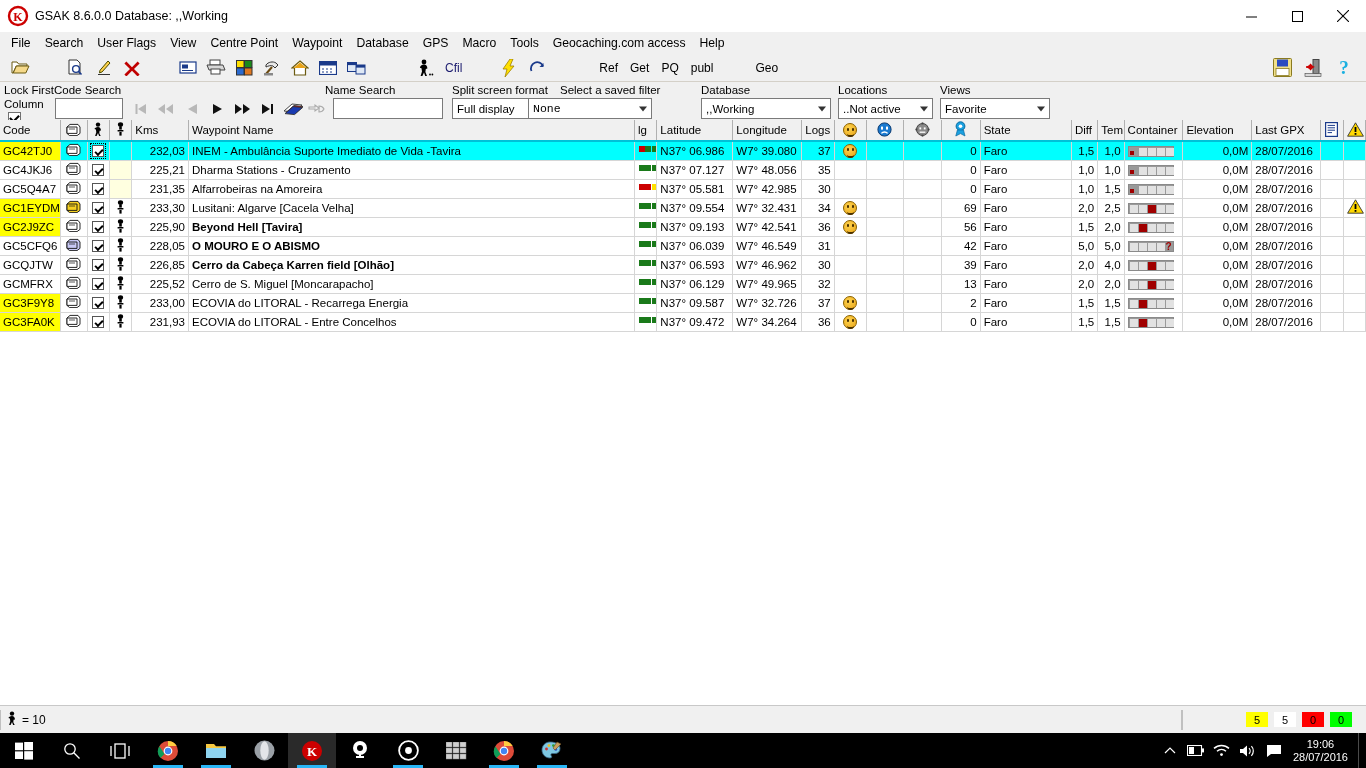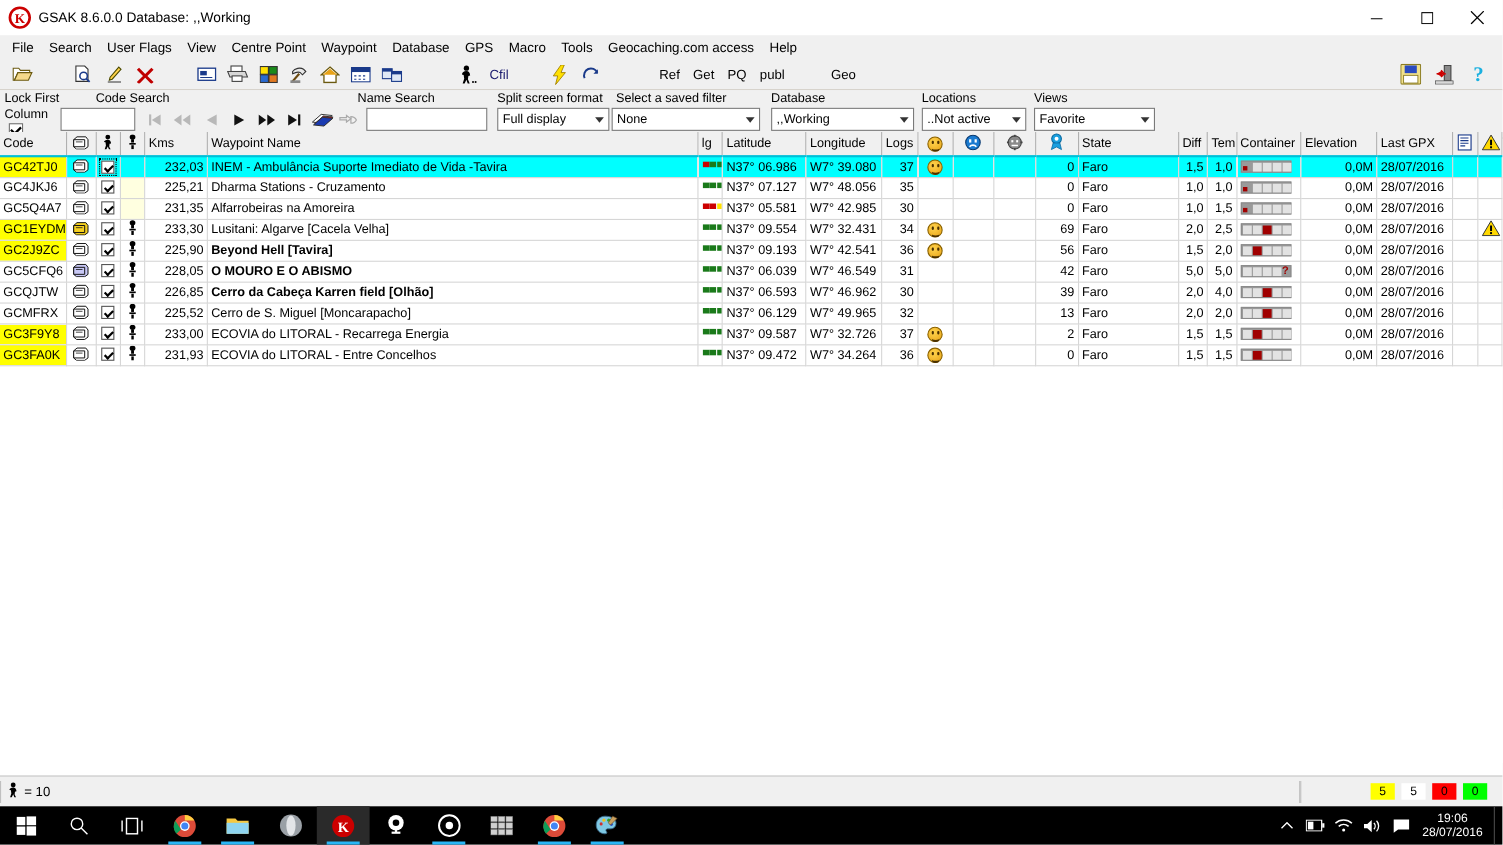--- a/index.html
+++ b/index.html
@@ -346,21 +346,21 @@
         <text x="8" y="17" font-size="19" font-weight="bold" fill="#1ab0e0" text-anchor="middle" font-family="Liberation Serif, serif">?</text>
       </svg>
     </div>
   </div>
 
   <div class="panel">
     <div class="lbl" style="left:4px; top:2px;">Lock First</div>
     <div class="lbl" style="left:4px; top:16px;">Column</div>
     <div class="chk" style="left:8px; top:30px;"></div>
 
-    <div class="lbl" style="left:54px; top:2px;padding-left:33px;">Code Search</div>
+    <div class="lbl" style="left:54px; top:2px;">Code Search</div>
     <input class="tfield" style="left: 55px; top: 16px; width: 68px; height: 21px;" value="">
 
     <div class="navbtn" style="left:131px; top:18px;">
       <svg width="14" height="12" viewBox="0 0 14 12">
           <polygon points="12,1 12,11 4,6" fill="#b8b8b8"></polygon>
           <rect x="1.5" y="1" width="2" height="10" fill="#b8b8b8"></rect>
         </svg>
     </div>
     <div class="navbtn" style="left:156px; top:18px;">
       <svg width="16" height="12" viewBox="0 0 16 12">
@@ -407,21 +407,21 @@
     <div class="lbl" style="left:325px; top:2px;">Name Search</div>
     <input class="tfield" style="left: 333px; top: 16px; width: 110px; height: 21px;" value="">
 
     <div class="lbl" style="left:452px; top:2px;">Split screen format</div>
     <div class="combo" style="left:452px; top:16px; width:102px; height:21px;">
       <span>Full display</span>
       <span class="arrow"></span>
     </div>
 
     <div class="lbl" style="left:560px; top:2px;">Select a saved filter</div>
-    <div class="combo" style="left:556px; top:16px; width:135px; height:21px;">
+    <div class="combo" style="left:528px; top:16px; width:124px; height:21px;font-family:Liberation Mono, monospace;">
       <span>None</span>
       <span class="arrow"></span>
     </div>
 
     <div class="lbl" style="left:701px; top:2px;">Database</div>
     <div class="combo" style="left:701px; top:16px; width:130px; height:21px;">
       <span>,,Working</span>
       <span class="arrow"></span>
     </div>
 

